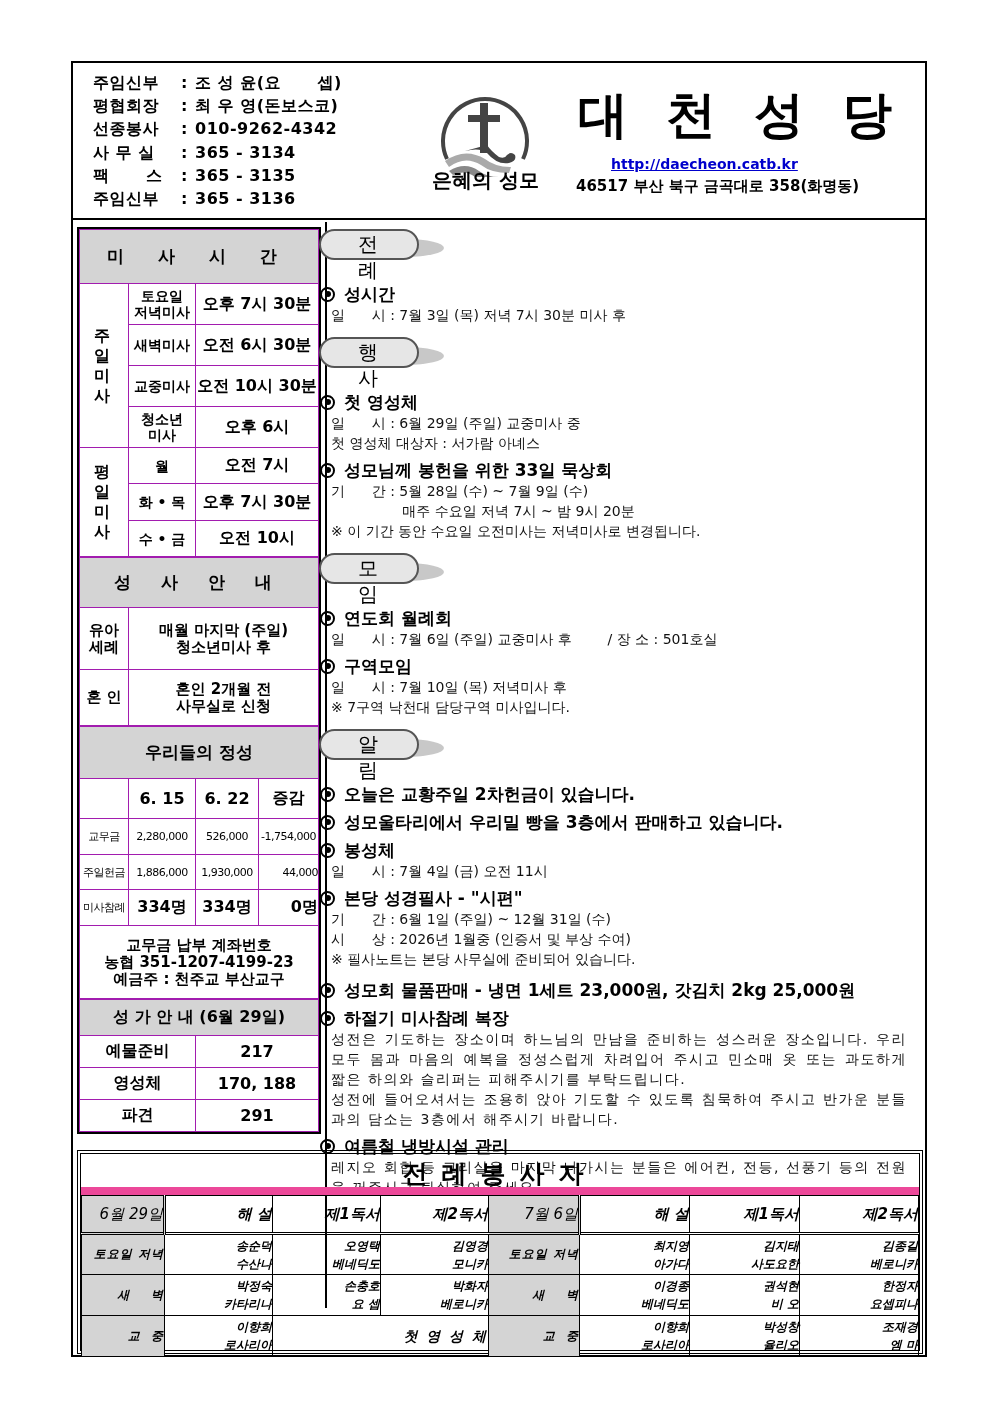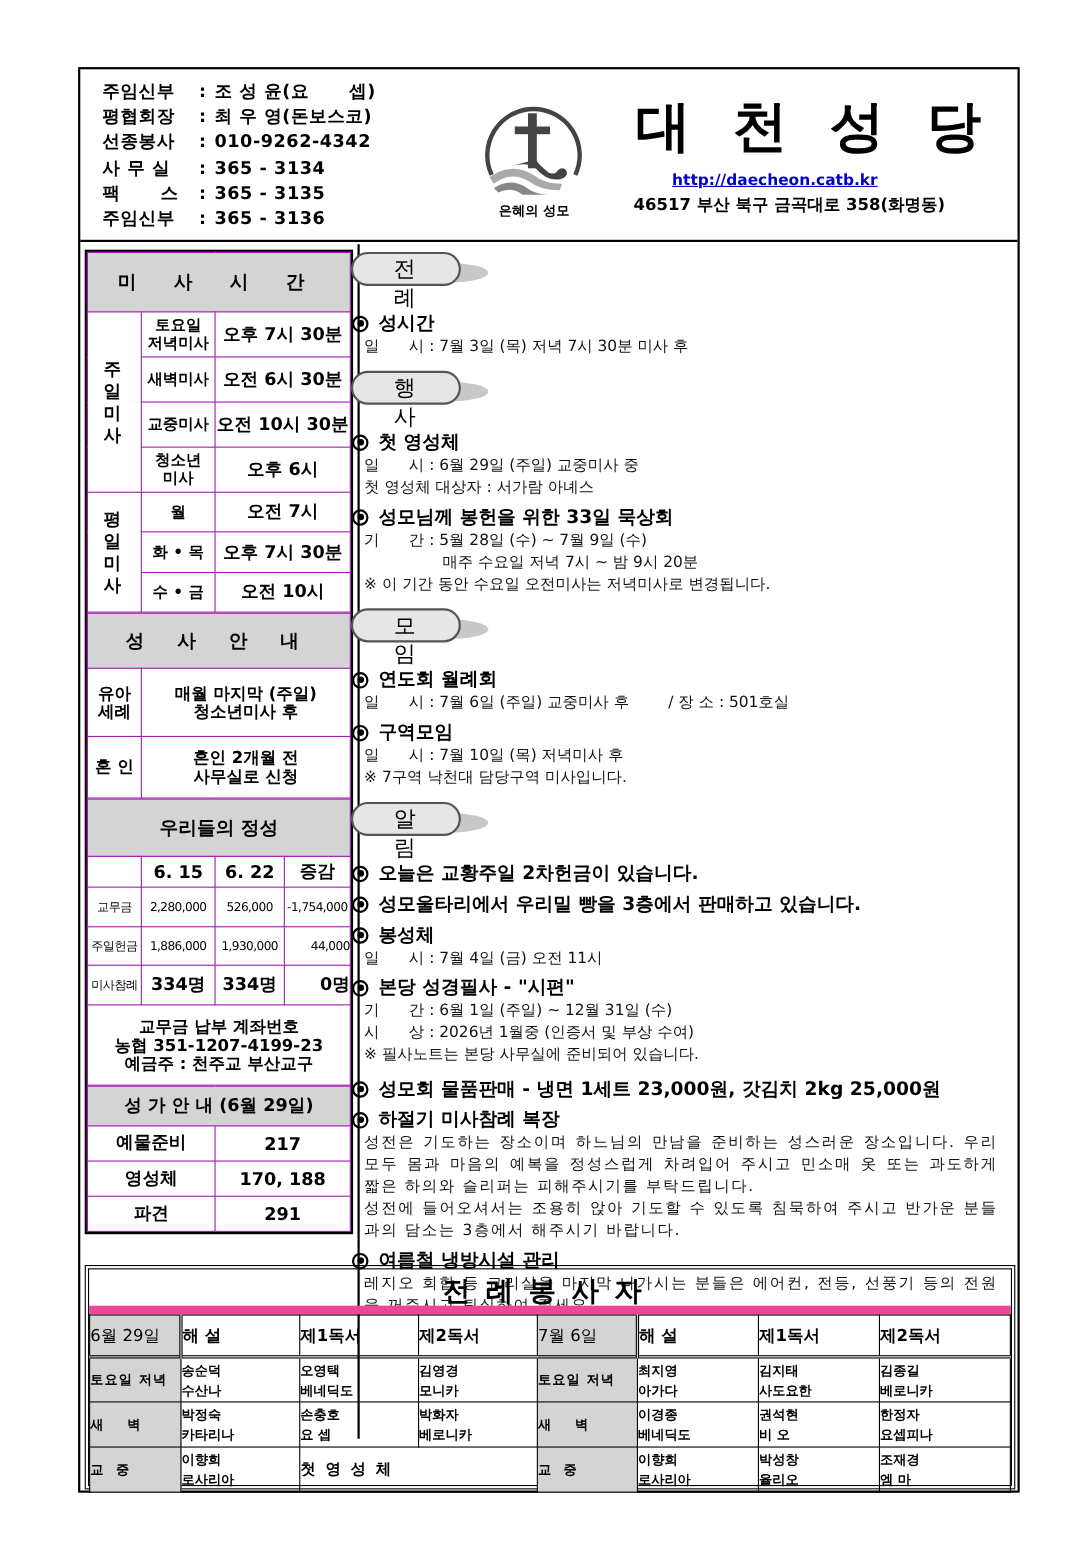--- a/index.html
+++ b/index.html
@@ -9,21 +9,21 @@
   .page { position: absolute; left: 71px; top: 61px; width: 856px; height: 1296px; border: 2px solid #000; }
 
   
   .header { position: absolute; left: 0; top: 0; width: 852px; height: 157px; border-bottom: 2px solid #000; }
   .info { position: absolute; left: 20px; top: 8px; font-size: 16px; font-weight: bold; line-height: 23.2px; letter-spacing: 0.5px; }
   .info .row { display: flex; white-space: pre; }
   .info .k { width: 88px; display: inline-block; }
   .info .sep { width: 14px; display: inline-block; }
   .logo { position: absolute; left: 352px; top: 26px; width: 120px; height: 120px; }
   .logo svg { display: block; margin: 0 auto; }
-  .logo-caption { position: absolute; left: 350px; top: 120px; width: 125px; text-align: center; font-size: 12px; font-weight: bold; }
+  .logo-caption { position: absolute; left: 350px; top: 104px; width: 125px; text-align: center; font-size: 20px; font-weight: bold; }
   .church-name { position: absolute; left: 505px; top: 22px; width: 340px; font-size: 50px; font-weight: bold; letter-spacing: 38px; white-space: nowrap; line-height: 60px; }
   .url { position: absolute; left: 538px; top: 93px; font-size: 14px; font-weight: bold; color: #0000cc; text-decoration: underline; }
   .address { position: absolute; left: 503px; top: 114px; font-size: 15px; font-weight: bold; white-space: pre; }
 
   
   .left { position: absolute; left: 0; top: 159px; width: 254px; height: 1086px; border-right: 2px solid #000; }
   .lbox { position: absolute; left: 4px; top: 5px; width: 244px; border: 2px solid #000; }
   table.grid { border-collapse: collapse; width: 100%; table-layout: fixed; }
   table.grid td { border: 1px solid #a21caf; text-align: center; vertical-align: middle; font-weight: bold; }
   .gray { background: #d4d4d4; }
@@ -45,21 +45,21 @@
   .bullet::after { content: ""; position: absolute; left: 2.5px; top: 2.5px; width: 6px; height: 6px; background: #000; border-radius: 50%; }
   .line { font-size: 14px; line-height: 20px; padding-left: 14px; white-space: pre; color: #111; }
   .para { font-size: 14px; line-height: 20px; padding-left: 14px; padding-right: 4px; text-align: justify; letter-spacing: 1.5px; color: #111; }
   .gap { height: 8px; }
   .gap-s { height: 4px; }
 
   
   .bottom { position: absolute; left: 4px; top: 1087px; width: 846px; height: 204px; border: 3px double #000; border-width: 4px; }
   .btitle { height: 41px; border-bottom: 8px solid #ec4899; text-align: center; font-size: 25px; font-weight: bold; letter-spacing: 14px; line-height: 40px; }
   table.serve { border-collapse: collapse; width: 100%; table-layout: fixed; }
-  table.serve td { border: 1px solid #000; text-align: left; vertical-align: middle; }
+  table.serve td { border: 1px solid #000; text-align: right; vertical-align: middle; font-style: italic; }
   table.serve .dhead { height: 38px; font-size: 15px; }
   table.serve .role { font-size: 15px; font-weight: bold; }
   table.serve .names { font-size: 12px; font-weight: bold; line-height: 18px; height: 41px; }
   table.serve .rowlbl { font-size: 12px; font-weight: bold; letter-spacing: 1px; }
   .dbl-r { border-right: 3px double #000 !important; }
   .dbl-t td { border-top: 3px double #000 !important; }
 </style>
 </head>
 <body>
 
@@ -168,21 +168,21 @@
         <colgroup>
             <col style="width:49px">
             <col style="width:67px">
             <col style="width:63px">
             <col>
           </colgroup>
         <tbody>
             <tr>
               <td colspan="4" class="gray hdr2">우리들의 정성</td>
             </tr>
-        <tr style="height:28px">
+        <tr style="height:40px">
           <td></td>
           <td class="time">6. 15</td>
           <td class="time">6. 22</td>
           <td class="time">증감</td>
         </tr>
         <tr style="height:36px">
           <td class="tiny">교무금</td>
           <td class="tiny">2,280,000</td>
           <td class="tiny" style="">526,000</td>
           <td class="tiny">-1,754,000</td>

